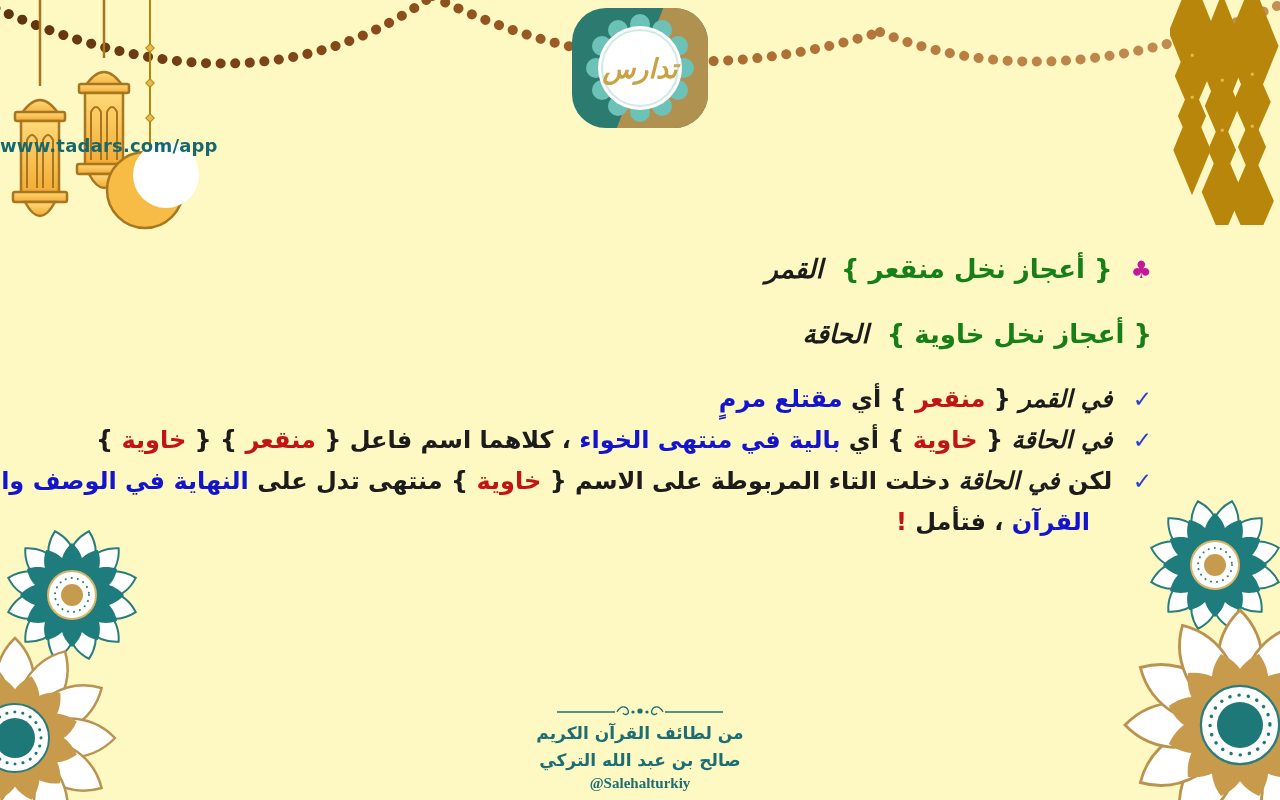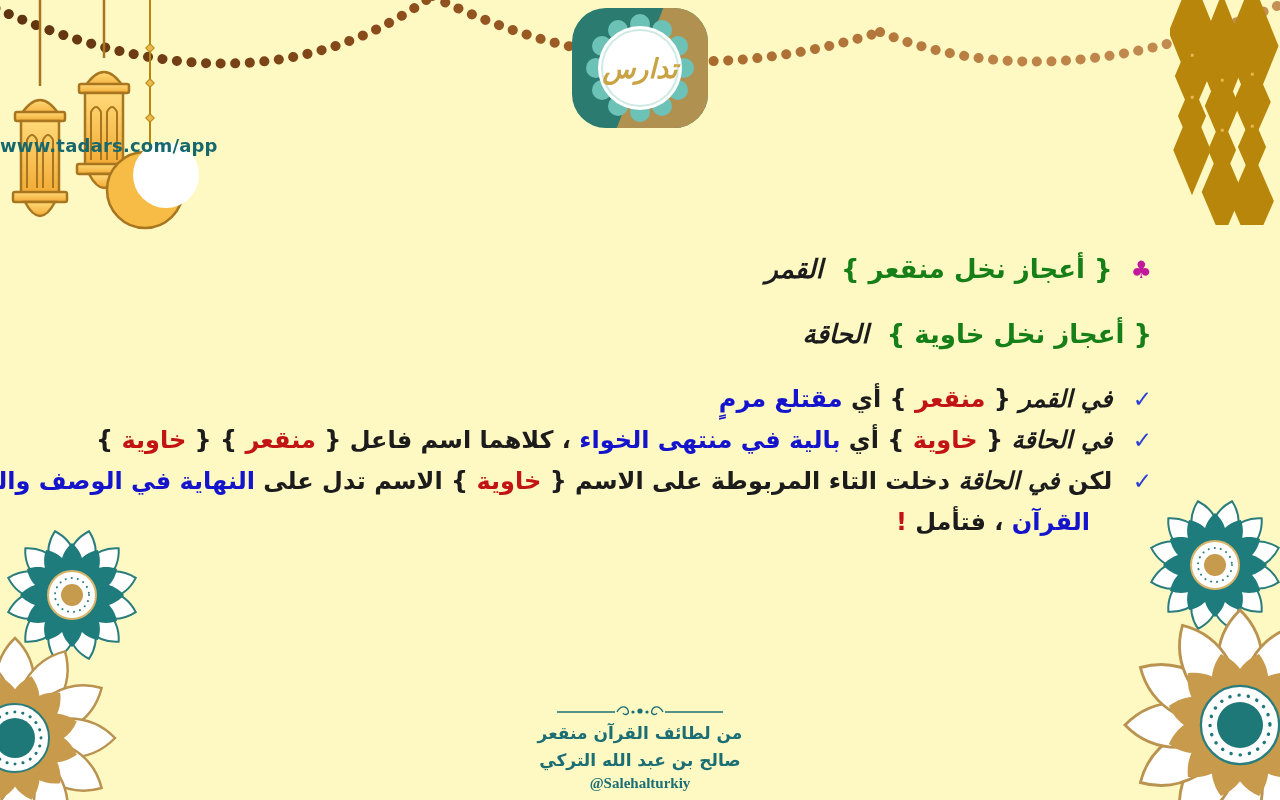--- a/index.html
+++ b/index.html
@@ -180,42 +180,42 @@
     <div class="pline">
       <span class="check">✓</span>
       <span class="ptext"><span class="seg-italic">في القمر </span><span class="seg-black">{ </span><span class="seg-red">منقعر</span><span class="seg-black"> } أي </span><span class="seg-blue">مقتلع مرمٍ</span></span>
     </div>
     <div class="pline">
       <span class="check">✓</span>
       <span class="ptext"><span class="seg-italic">في الحاقة </span><span class="seg-black">{ </span><span class="seg-red">خاوية</span><span class="seg-black"> } أي </span><span class="seg-blue">بالية في منتهى الخواء</span><span class="seg-black"> ، كلاهما اسم فاعل </span><span class="seg-black">{ </span><span class="seg-red">منقعر</span><span class="seg-black"> } { </span><span class="seg-red">خاوية</span><span class="seg-black"> }</span></span>
     </div>
     <div class="pline">
       <span class="check">✓</span>
-      <span class="ptext"><span class="seg-black">لكن </span><span class="seg-italic">في الحاقة</span><span class="seg-black"> دخلت التاء المربوطة على الاسم </span><span class="seg-black">{ </span><span class="seg-red">خاوية</span><span class="seg-black"> } الاسم تدل على </span><span class="seg-blue">النهاية في الوصف والمبالغة في</span></span>
+      <span class="ptext"><span class="seg-black">لكن </span><span class="seg-italic">في الحاقة</span><span class="seg-black"> دخلت التاء المربوطة على الاسم </span><span class="seg-black">{ </span><span class="seg-red">خاوية</span><span class="seg-black"> } منتهى تدل على </span><span class="seg-blue">النهاية في الوصف والمبالغة في</span></span>
     </div>
     <div class="pline cont">
       <span><span class="seg-blue">القرآن</span><span class="seg-black"> ، فتأمل </span><span class="seg-red">!</span></span>
     </div>
   </div>
 
   <div class="footer">
     <svg class="f-div" width="170" height="16" viewBox="0 0 170 16">
       <g stroke="#1b6e74" fill="none" stroke-width="1.3">
         <path d="M2,9 H60"></path>
           <path d="M110,9 H168"></path>
         <path d="M62,9 c3,-6 9,-7 11,-2 c2,4 -3,6 -5,3"></path>
         <path d="M108,9 c-3,-6 -9,-7 -11,-2 c-2,4 3,6 5,3"></path>
       </g>
       <g fill="#1b6e74">
         <circle cx="85" cy="8" r="2.6"></circle>
           <circle cx="78" cy="9" r="1.6"></circle>
           <circle cx="92" cy="9" r="1.6"></circle>
       </g>
     </svg>
-    <div class="f-line1">من لطائف القرآن منقعر</div>
+    <div class="f-line1">من لطائف القرآن الكريم</div>
     <div class="f-line2">صالح بن عبد الله التركي</div>
     <div class="f-handle">@Salehalturkiy</div>
   </div>
 
   <svg class="flower-l" width="230" height="280" viewBox="0 0 230 280">
     <defs>
       <path id="petT" d="M0,0 C15,-18 15,-39 0,-52 C-15,-39 -15,-18 0,0 Z"></path>
       <path id="petW" d="M0,0 C18,-23 18,-50 0,-66 C-18,-50 -18,-23 0,0 Z"></path>
       <path id="petBW" d="M0,0 C26,-35 26,-75 0,-100 C-26,-75 -26,-35 0,0 Z"></path>
       <path id="petBG" d="M0,0 C20,-22 20,-48 0,-64 C-20,-48 -20,-22 0,0 Z"></path>

